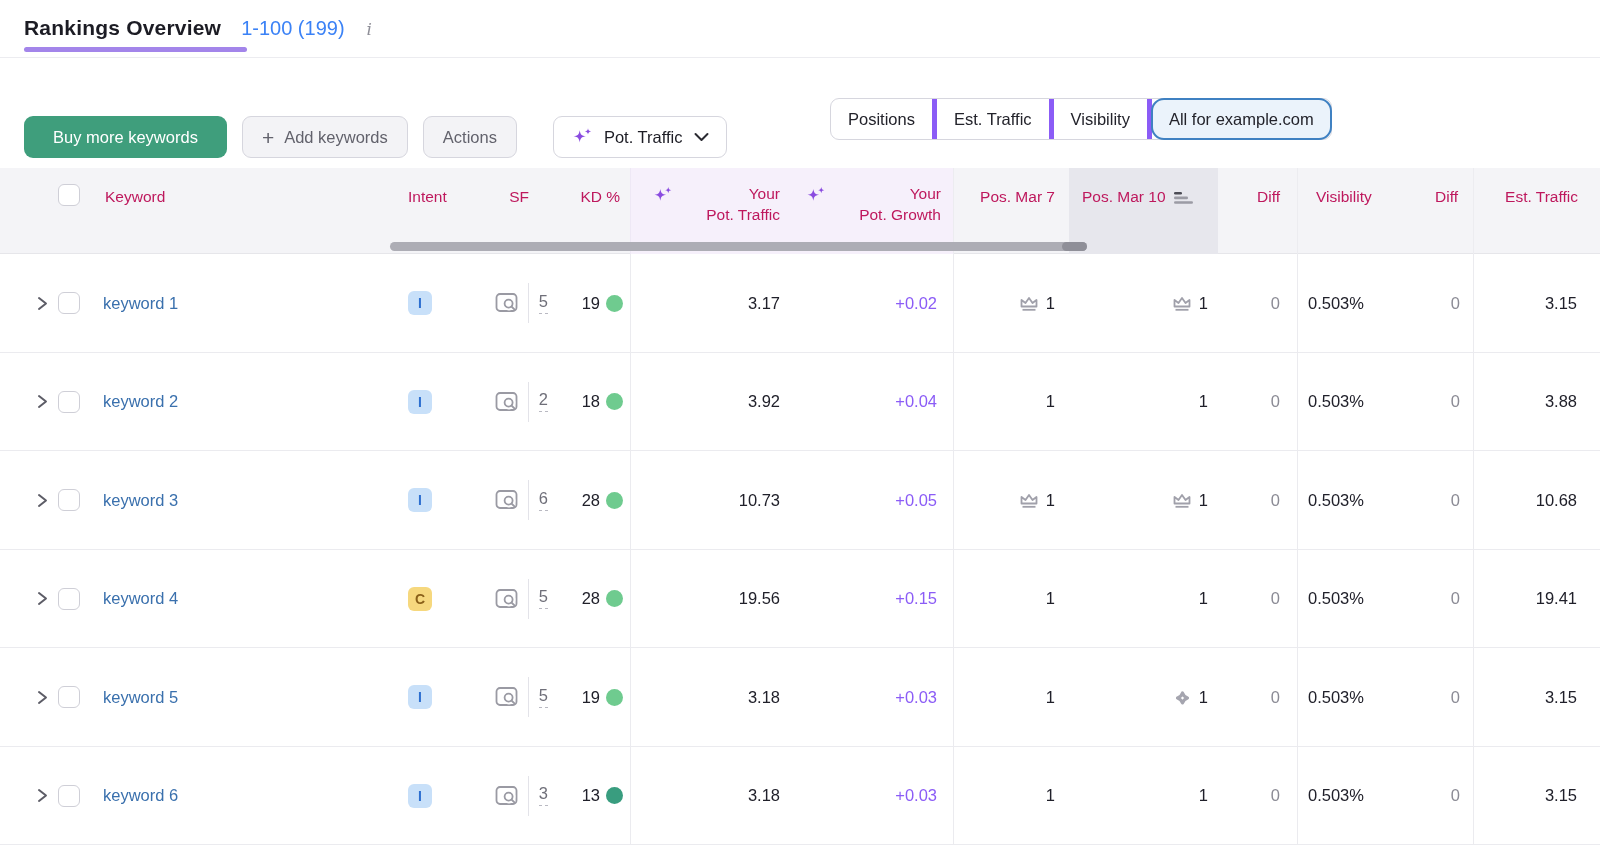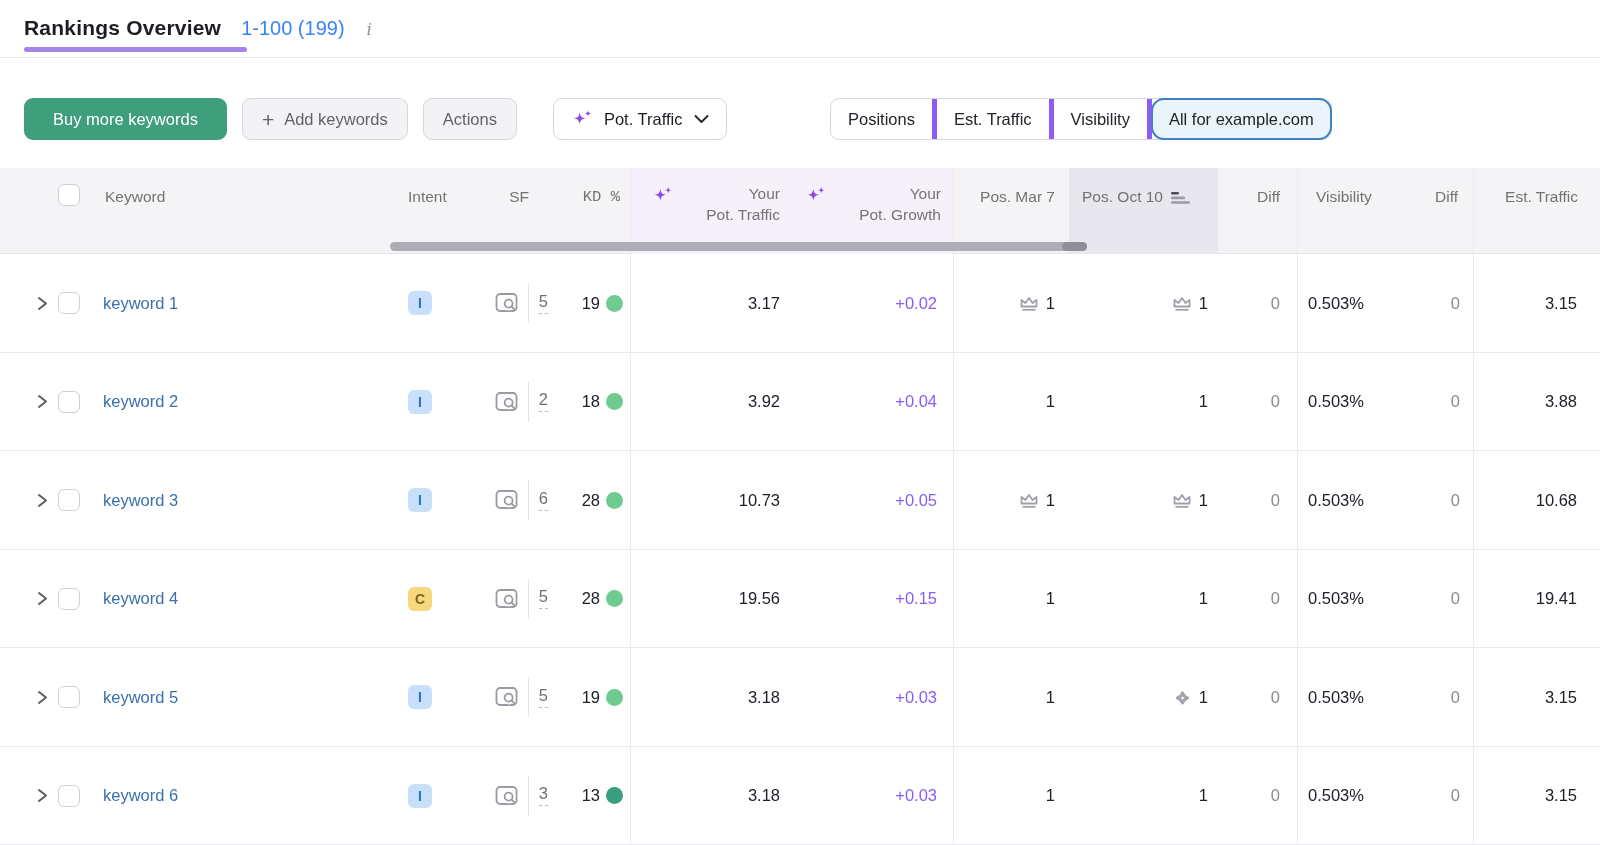--- a/index.html
+++ b/index.html
@@ -11,43 +11,43 @@
 
   
   .title-row { position:absolute; top:16px; left:24px; display:flex; align-items:baseline; gap:20px; }
   .page-title { font-size:21px; font-weight:bold; color:#1c1c24; letter-spacing:.2px; }
   .page-range { font-size:20px; color:#3b82f6; }
   .info-i { font-family:"DejaVu Serif", serif; font-style:italic; font-size:17px; color:#8f8f98; padding-left:2px; }
   .tab-underline { position:absolute; top:47px; left:24px; width:223px; height:5px; border-radius:3px; background:#a385ea; }
   .top-divider { position:absolute; top:57px; left:0; width:1600px; height:1px; background:#ececf0; }
 
   
-  .toolbar-left { position:absolute; top:98px; left:24px; height:42px; display:flex; align-items:center; }
+  .toolbar-left { position:absolute; top:116px; left:24px; height:42px; display:flex; align-items:center; }
   .btn { height:42px; border-radius:9px; display:inline-flex; align-items:center; justify-content:center; font-size:16.5px; cursor:pointer; white-space:nowrap; }
   .btn-green { background:#3f9e7c; color:#fff; padding:0 29px; font-weight:500; }
   .btn-gray  { background:#f3f3f6; border:1px solid #d6d6de; color:#62626c; padding:0 19px; margin-left:15px; gap:10px; }
   .btn-gray .plus { font-size:21px; line-height:1; color:#62626c; font-weight:400; }
   .btn-dropdown { background:#fff; border:1px solid #d6d6de; color:#1c1c24; padding:0 17px; margin-left:36px; gap:10px; }
   .chev-down { margin-left:2px; }
 
   .seg { position:absolute; top:98px; left:830px; height:42px; display:flex; background:#fff; border:1px solid #d6d6de; border-radius:9px; }
   .seg-item { padding:0 17px; display:flex; align-items:center; font-size:16.5px; color:#23232b; border-right:5px solid #8b5cf6; cursor:pointer; white-space:nowrap; }
   .seg-item:last-child { border-right:none; }
   .seg-item.selected { position:relative; margin:-1px; border:2px solid #3f81c2; border-radius:13px; background:#ebf3fb; z-index:2; padding:0 16px; }
 
   
   .grid14 { display:grid; grid-template-columns:56px 38px 301px 67px 90px 78px 156px 167px 116px 149px 79px 95px 81px 127px; }
 
   .thead { position:absolute; top:168px; left:0; width:1600px; height:86px; background:#f4f4f7; border-bottom:1px solid #e6e6ea; }
-  .th { display:flex; align-items:flex-start; padding-top:20px; font-size:15.5px; color:#737373; height:86px; }
+  .th { display:flex; align-items:flex-start; padding-top:20px; font-size:15.5px; color:#be185d; height:86px; }
   .th-check { padding-top:16px; padding-left:2px; }
   .th-kw { padding-left:11px; }
   .th-intent { padding-left:13px; }
   .th-sf { justify-content:flex-end; padding-right:23px; }
-  .th-kd { justify-content:flex-end; padding-right:10px;font-family:Liberation Mono, monospace; }
+  .th-kd { justify-content:flex-end; padding-right:10px; }
   .th-pt, .th-pg { background:#f6f0fb; position:relative; justify-content:flex-end; padding-top:15px; border-left:1px solid #eee8f5; }
   .th-pt { padding-right:6px; }
   .th-pg { padding-right:12px; border-left:none; }
   .th-2line { display:flex; flex-direction:column; align-items:flex-end; line-height:21px; }
   .th-sparkle { position:absolute; top:17px; }
   .th-pt .th-sparkle { left:21px; }
   .th-pg .th-sparkle { left:19px; }
   .th-pos7 { justify-content:flex-end; padding-right:14px; border-left:1px solid #ececf0; }
   .th-pos10 { background:#e7e7ed; padding-left:13px; }
   .sort-icon { margin-left:8px; margin-top:3px; }
@@ -162,21 +162,21 @@
             <path d="M17 2.2 C17.4 4.5 17.9 5 20.2 5.4 C17.9 5.8 17.4 6.3 17 8.6 C16.6 6.3 16.1 5.8 13.8 5.4 C16.1 5 16.6 4.5 17 2.2 Z" fill="#8a4be0"></path>
           </svg>
       </span>
       <span class="th-2line">
         <span>Your</span>
         <span>Pot. Growth</span>
       </span>
     </div>
     <div class="th th-pos7">Pos. Mar 7</div>
     <div class="th th-pos10">
-      <span>Pos. Oct 10</span>
+      <span>Pos. Mar 10</span>
       <span class="sort-icon">
         <svg width="20" height="14" viewBox="0 0 20 14">
             <rect x="0" y="1" width="8" height="2.6" rx="1.3" fill="#4c4c55"></rect>
             <rect x="0" y="5.6" width="14" height="2.6" rx="1.3" fill="#9b9ba4"></rect>
             <rect x="0" y="10.2" width="19" height="2.6" rx="1.3" fill="#9b9ba4"></rect>
           </svg>
       </span>
     </div>
     <div class="th th-diff1">Diff</div>
     <div class="th th-vis">Visibility</div>

